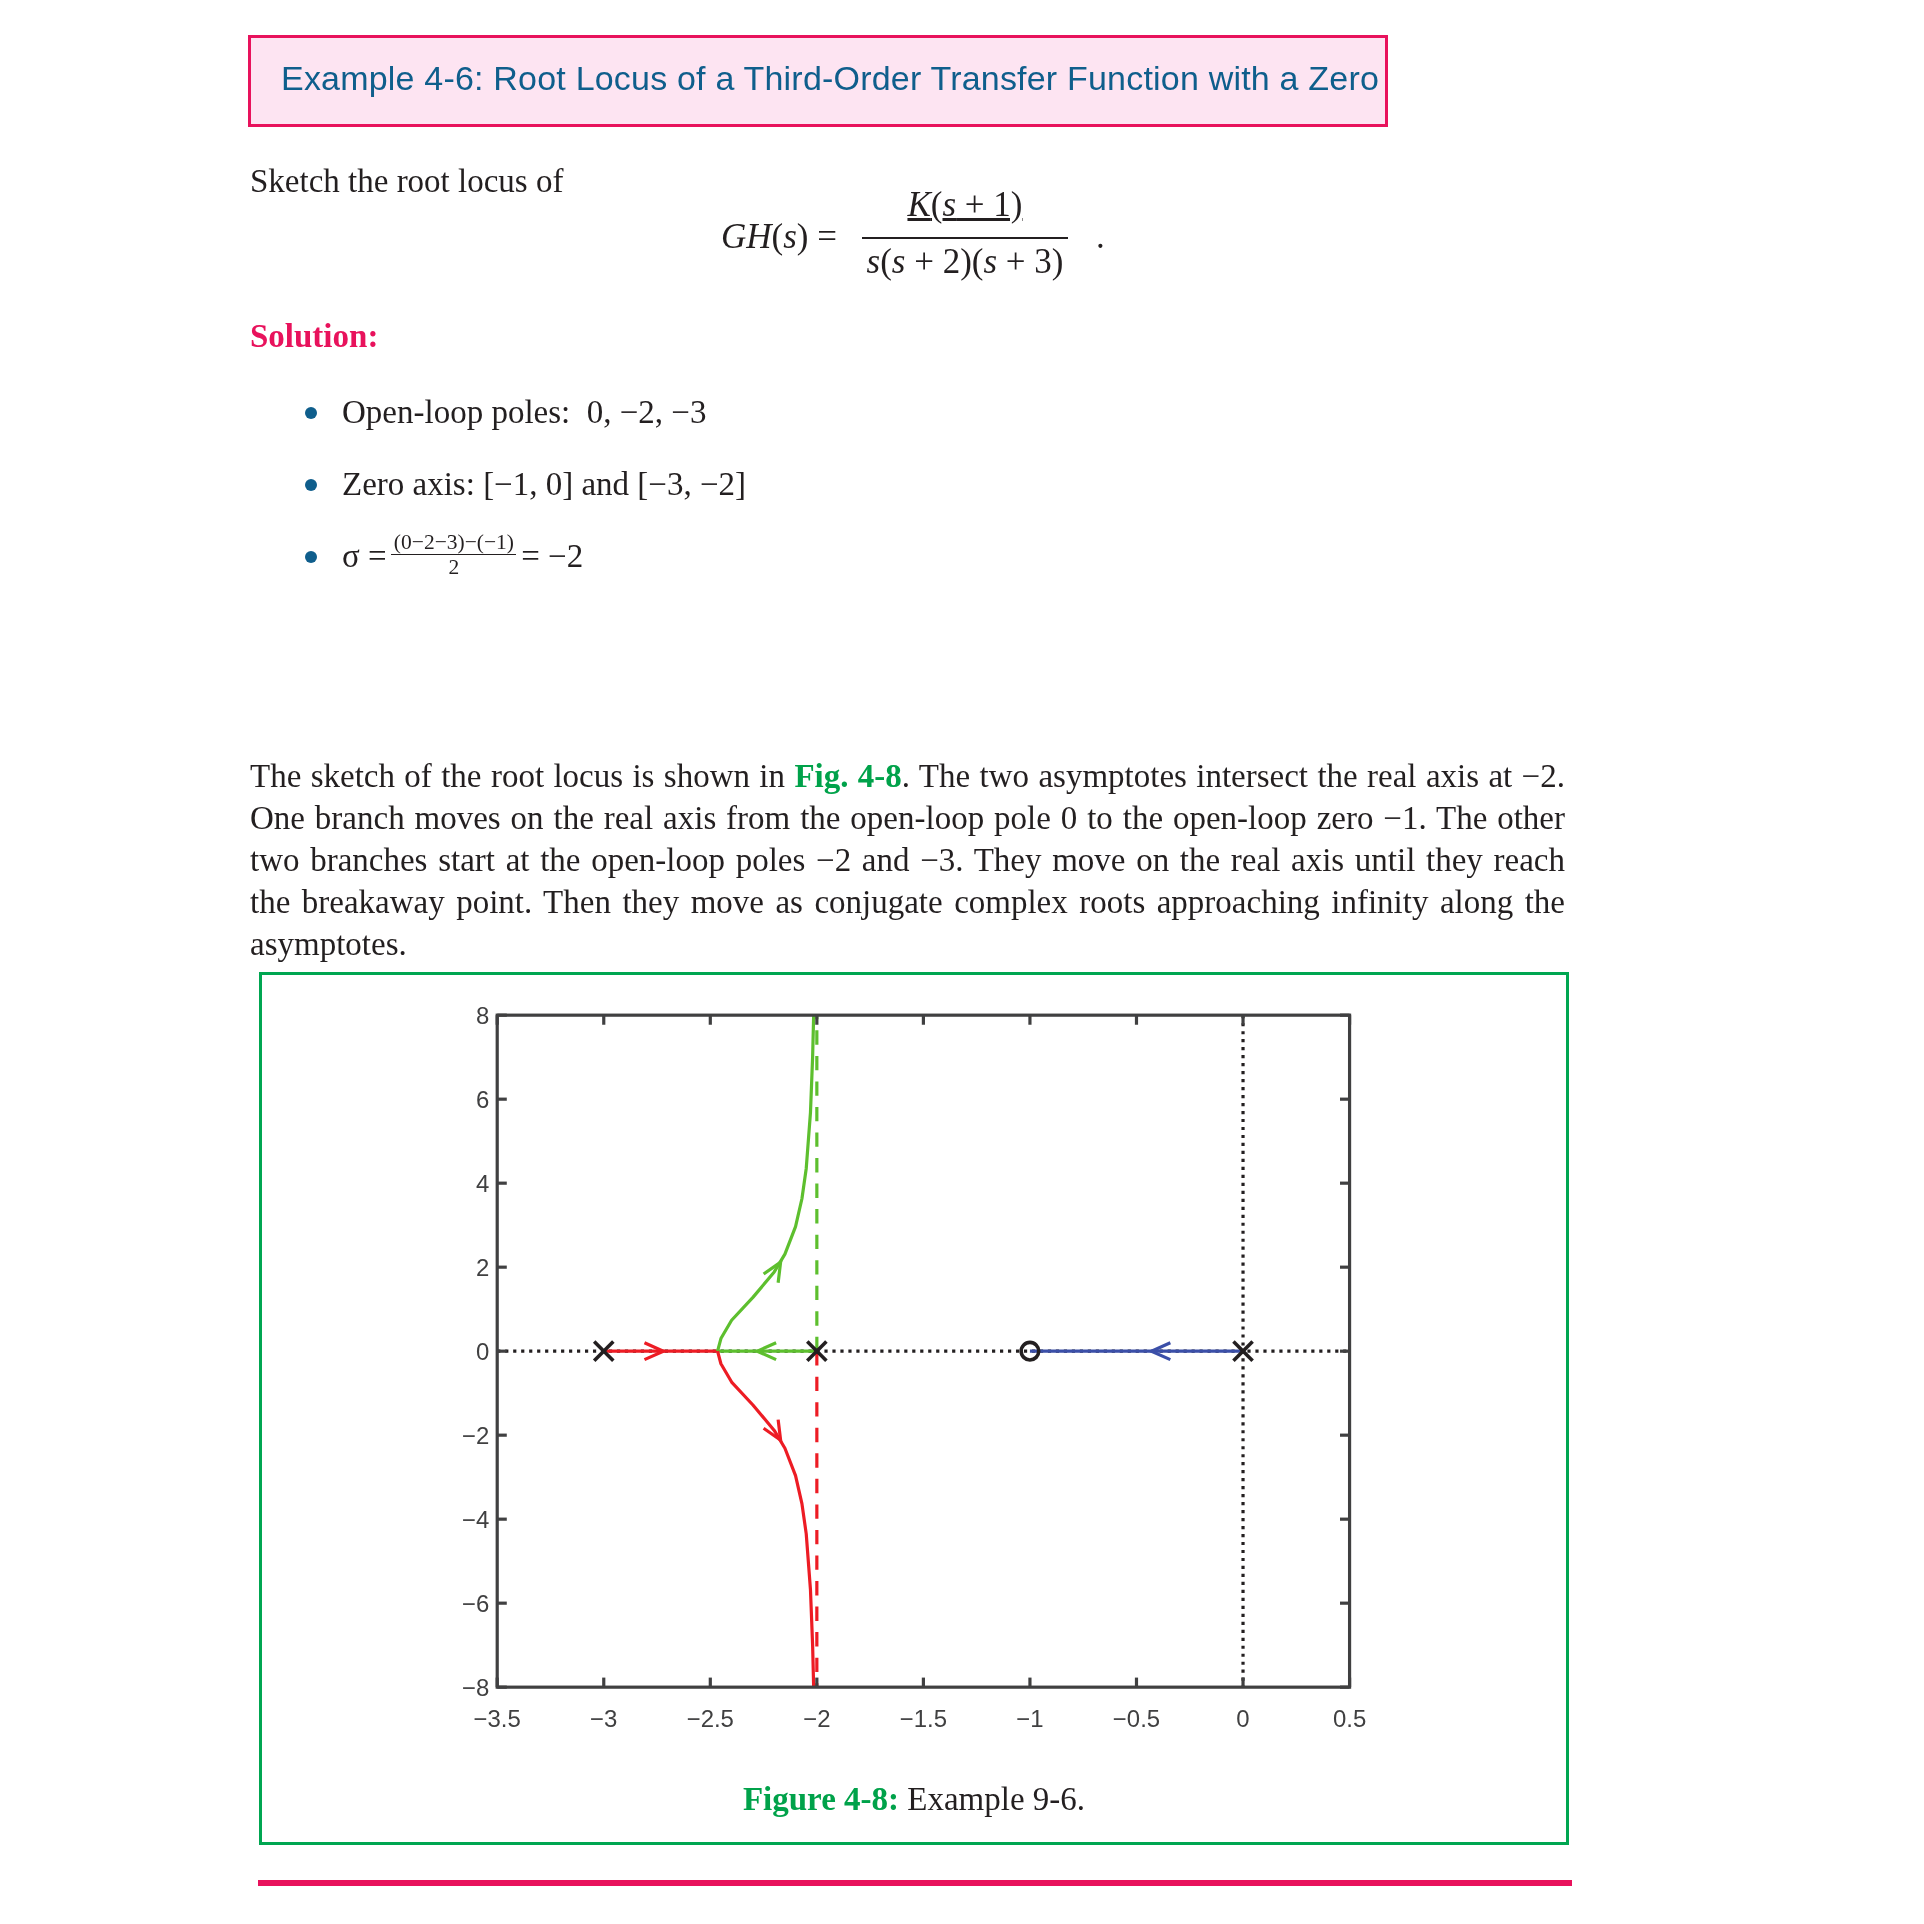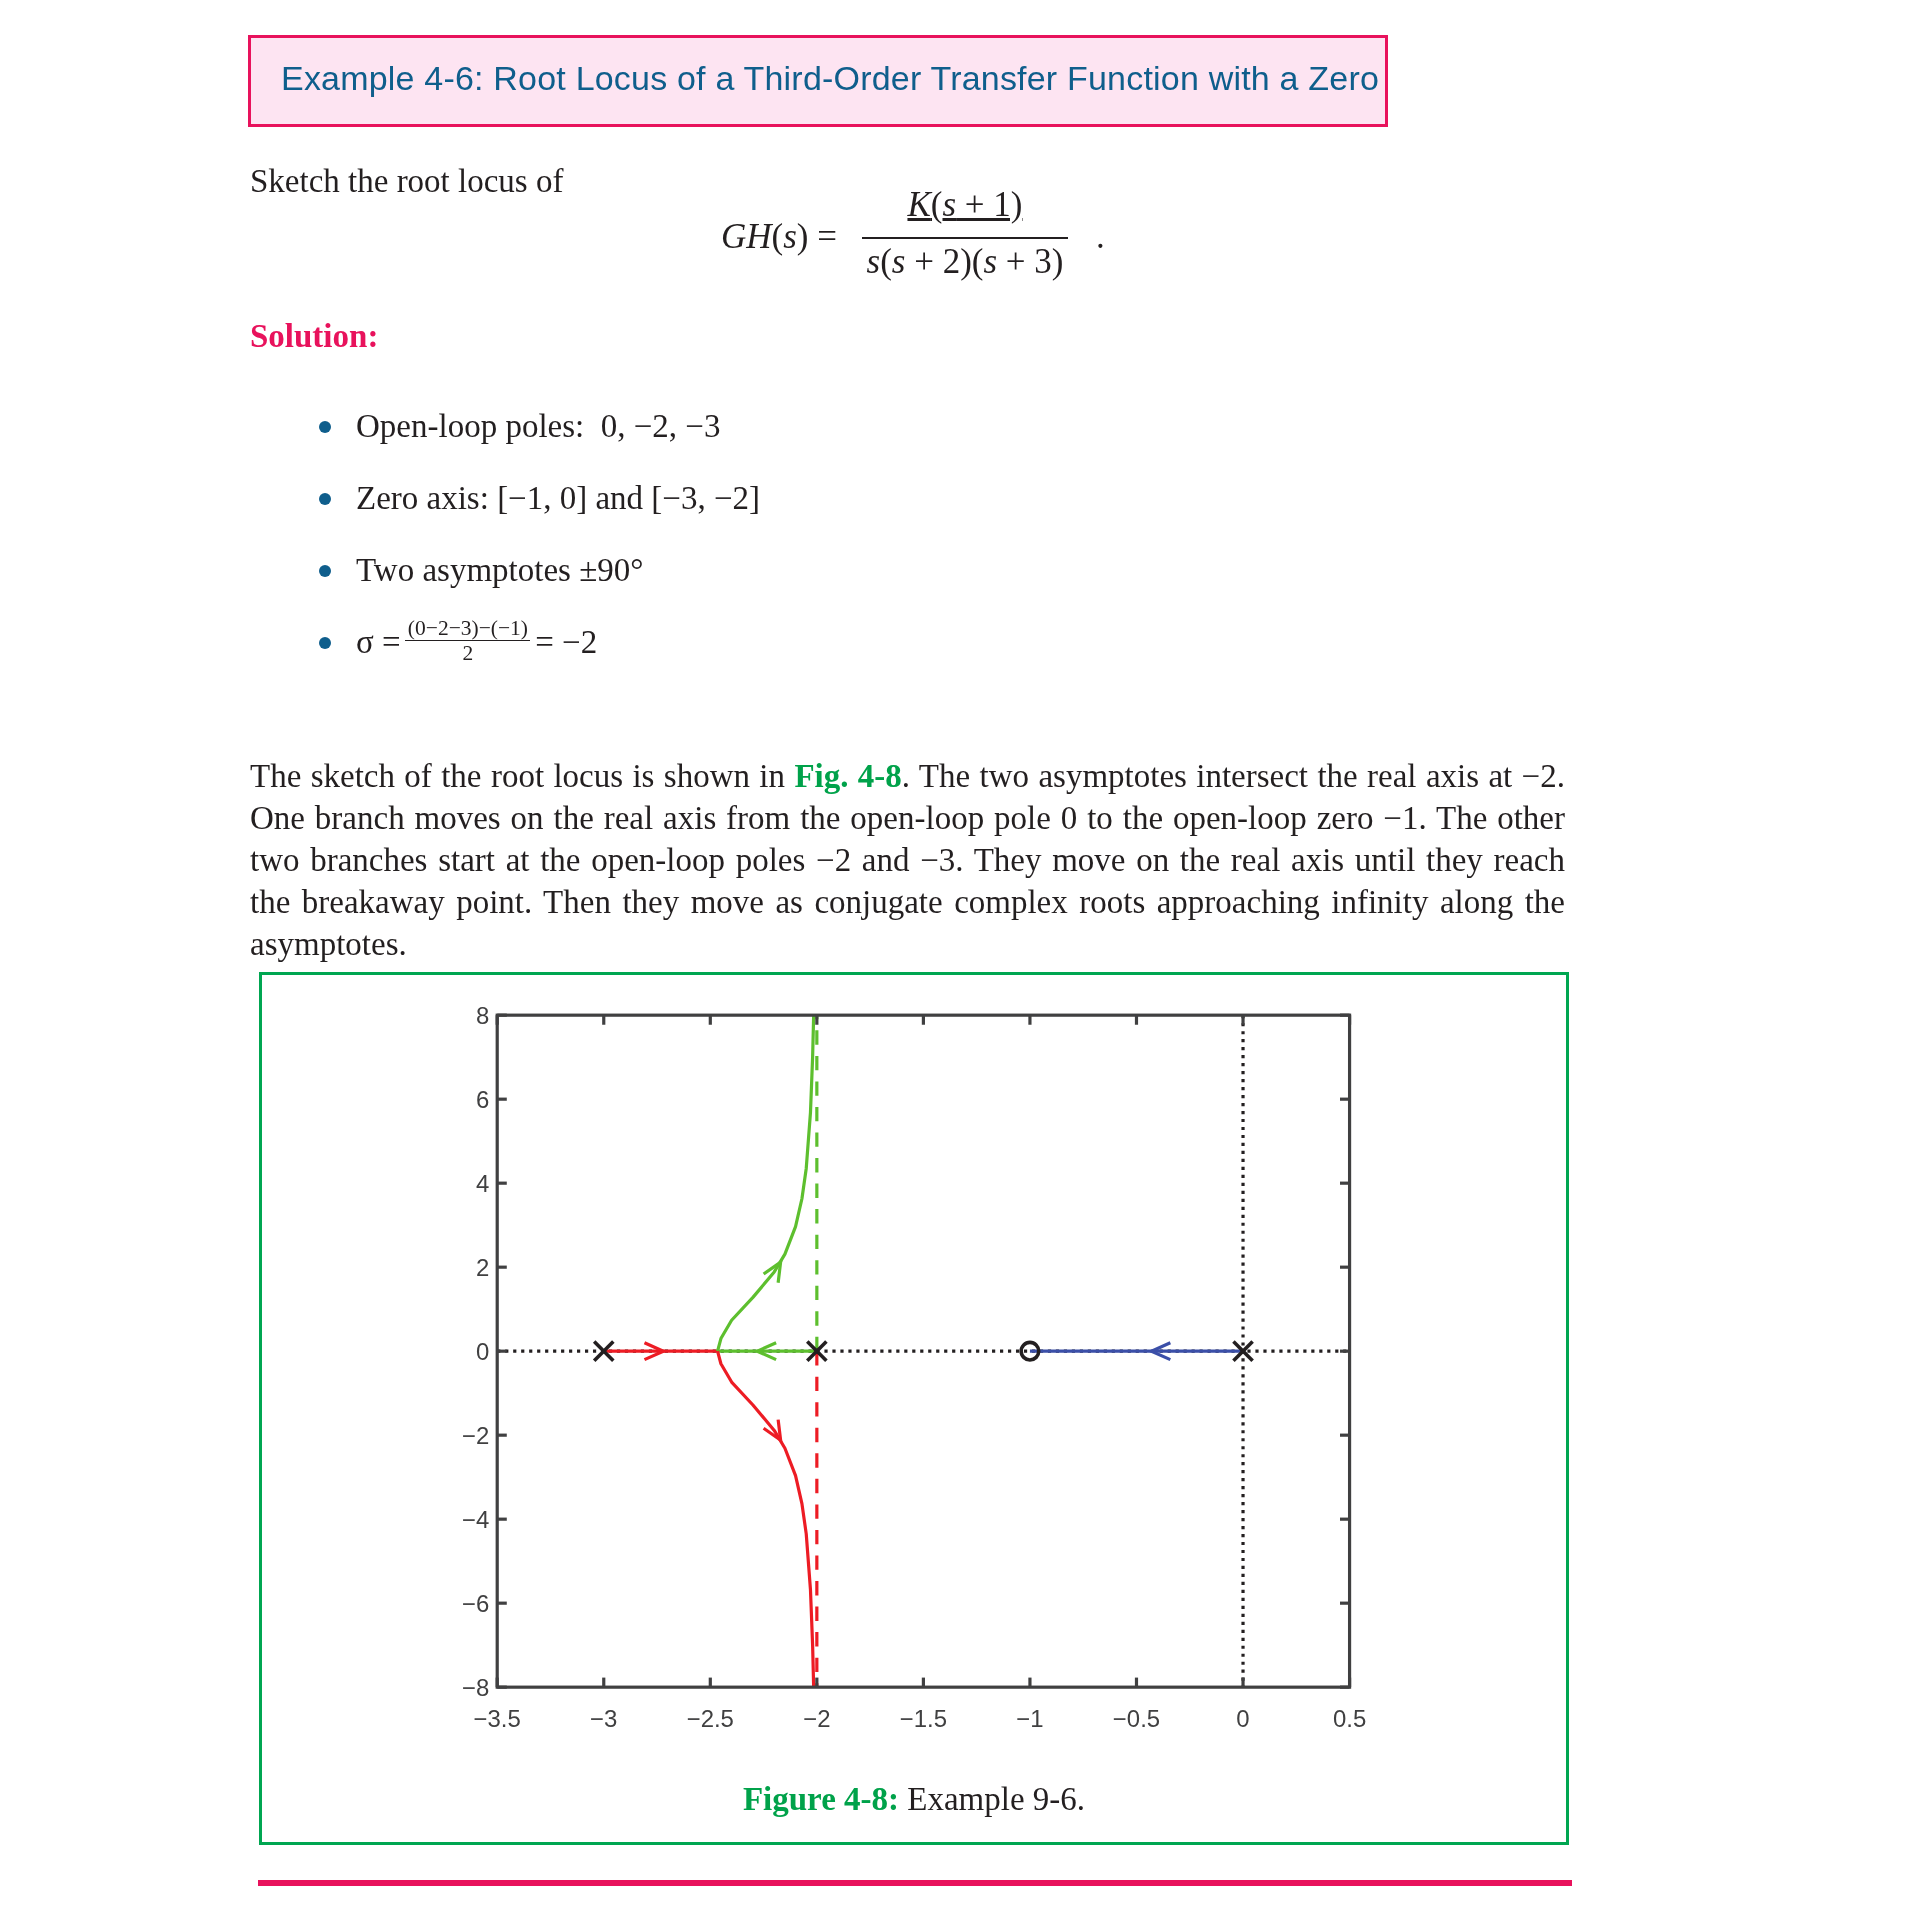--- a/index.html
+++ b/index.html
@@ -14,21 +14,21 @@
   #intro { left: 250px; top: 160px; white-space: nowrap; }
   #equation { left: 721px; top: 188px; height: 104px; width: 415px; font-size: 35px; }
   .eq-lhs { position: absolute; left: 0; top: 29px; font-style: italic; white-space: nowrap; }
   .eq-lhs .up { font-style: normal; }
   .eq-num { position: absolute; left: 141px; width: 206px; top: -3.2px; text-align: center; white-space: nowrap; text-decoration: underline; }
   .eq-bar { position: absolute; left: 141px; width: 206px; top: 49px; height: 1.6px; background: #231f20; }
   .eq-den { position: absolute; left: 141px; width: 206px; top: 54px; text-align: center; white-space: nowrap; }
   .eq-dot { position: absolute; left: 375px; top: 29px; }
   i.v { font-style: italic; }
   #solution-label { left: 250px; top: 318px; font-size: 33px; font-weight: bold; color: #e8125c; }
-  ul#bullets { position: absolute; left: 303px; top: 389px; margin: 16px; padding: 0; list-style: none; }
+  ul#bullets { position: absolute; left: 303px; top: 389px; margin: 2px; padding: 0; list-style: none; }
   ul#bullets li { position: relative; height: 72px; font-size: 33px; line-height: 42px; padding-left: 37px; white-space: nowrap; }
   .bullet-dot { position: absolute; left: 0; top: 16px; width: 12px; height: 12px; border-radius: 50%; background: #0f5e8c; }
   .frac { display: inline-block; vertical-align: middle; text-align: center; font-size: 21.5px; line-height: 24px; margin: 0 4.8px; position: relative; top: -4.8px; }
   .frac .n { display: block; border-bottom: 1.6px solid #231f20; padding: 0 2.4px; }
   .frac .d { display: block; }
   #paragraph { left: 250px; top: 755px; width: 1315px; text-align: justify; }
   #paragraph .figref { color: #00a24a; font-weight: bold; }
   #figure-box { left: 259px; top: 972px; width: 1310px; height: 873px; box-sizing: border-box; border: 3.2px solid #00a651; }
   #plot { position: absolute; left: 0; top: 0; }
   #caption { left: 0; width: 1828px; top: 1781px; text-align: center; font-size: 33px; }
@@ -51,21 +51,20 @@
   <div class="eq-bar"></div>
   <div class="eq-den"><i class="v">s</i>(<i class="v">s</i> + 2)(<i class="v">s</i> + 3)</div>
   <div class="eq-dot">.</div>
 </div>
 
 <div id="solution-label" class="abs">Solution:</div>
 
 <ul id="bullets">
   <li><span class="bullet-dot"></span><span>Open-loop poles:</span>&nbsp;&nbsp;<span>0, −2, −3</span></li>
   <li><span class="bullet-dot"></span><span>Zero axis:</span> <span>[−1, 0] and [−3, −2]</span></li>
-  <li><span class="bullet-dot"></span><span>Two asymptotes</span> <span>±90°</span></li>
   <li><span class="bullet-dot"></span><span>σ =</span><span class="frac"><span class="n">(0−2−3)−(−1)</span><span class="d">2</span></span><span>= −2</span></li>
 </ul>
 
 <div id="paragraph" class="abs body-text"><span>The sketch of the root locus is shown in </span><span class="figref">Fig. 4-8</span><span>. The two asymptotes intersect the real axis at −2. One branch moves on the real axis from the open-loop pole 0 to the open-loop zero −1. The other two branches start at the open-loop poles −2 and −3. They move on the real axis until they reach the breakaway point. Then they move as conjugate complex roots approaching infinity along the asymptotes.</span></div>
 
 <div id="figure-box" class="abs"></div>
 
 <svg id="plot" width="1925" height="1925" viewBox="0 0 2412 2412">
   <g id="plot-marks">
       <line x1="623" y1="1693" x2="1691" y2="1693" stroke="#231f20" stroke-width="4" stroke-dasharray="4 6"></line>

